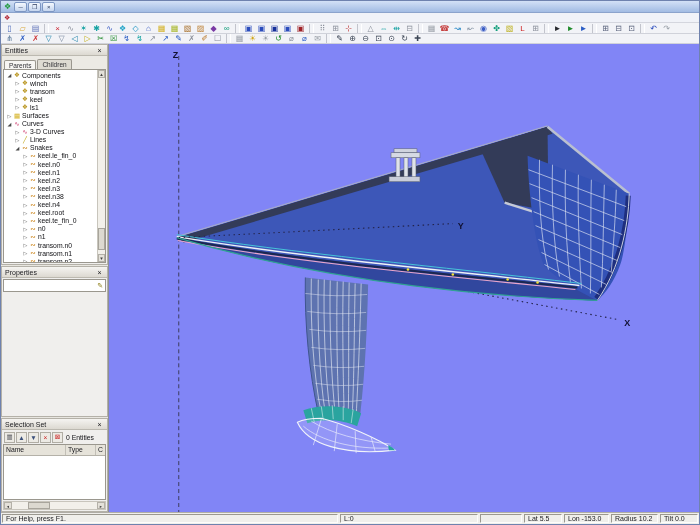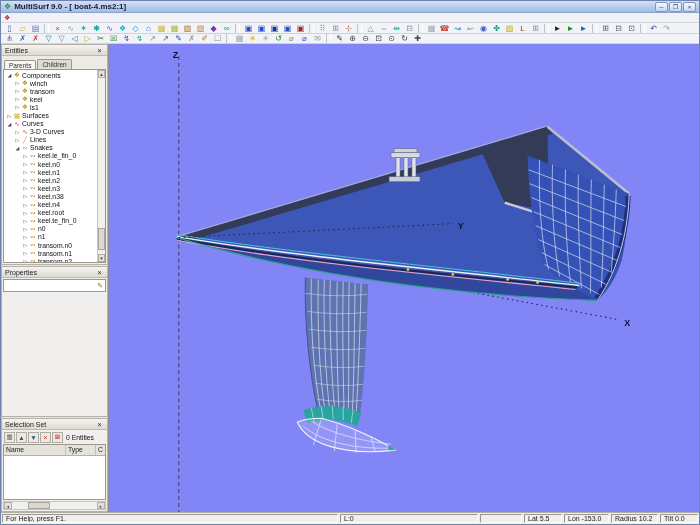--- a/index.html
+++ b/index.html
@@ -87,21 +87,20 @@
   .seg.rad { width:47px; flex:0 0 47px; }
   .seg.tilt { flex:1; }
 </style>
 </head>
 <body>
 
 <div class="app">
 
   <div class="titlebar">
     <span class="appicon">❖</span>
-    <span class="title">MultiSurf 9.0 - [ boat-4.ms2:1]</span>
     <span class="winbtns">
       <span class="winbtn">─</span>
       <span class="winbtn">❐</span>
       <span class="winbtn">×</span>
     </span>
   </div>
 
   <div class="menubar">
     <span class="mico">❖</span>
     <span>

